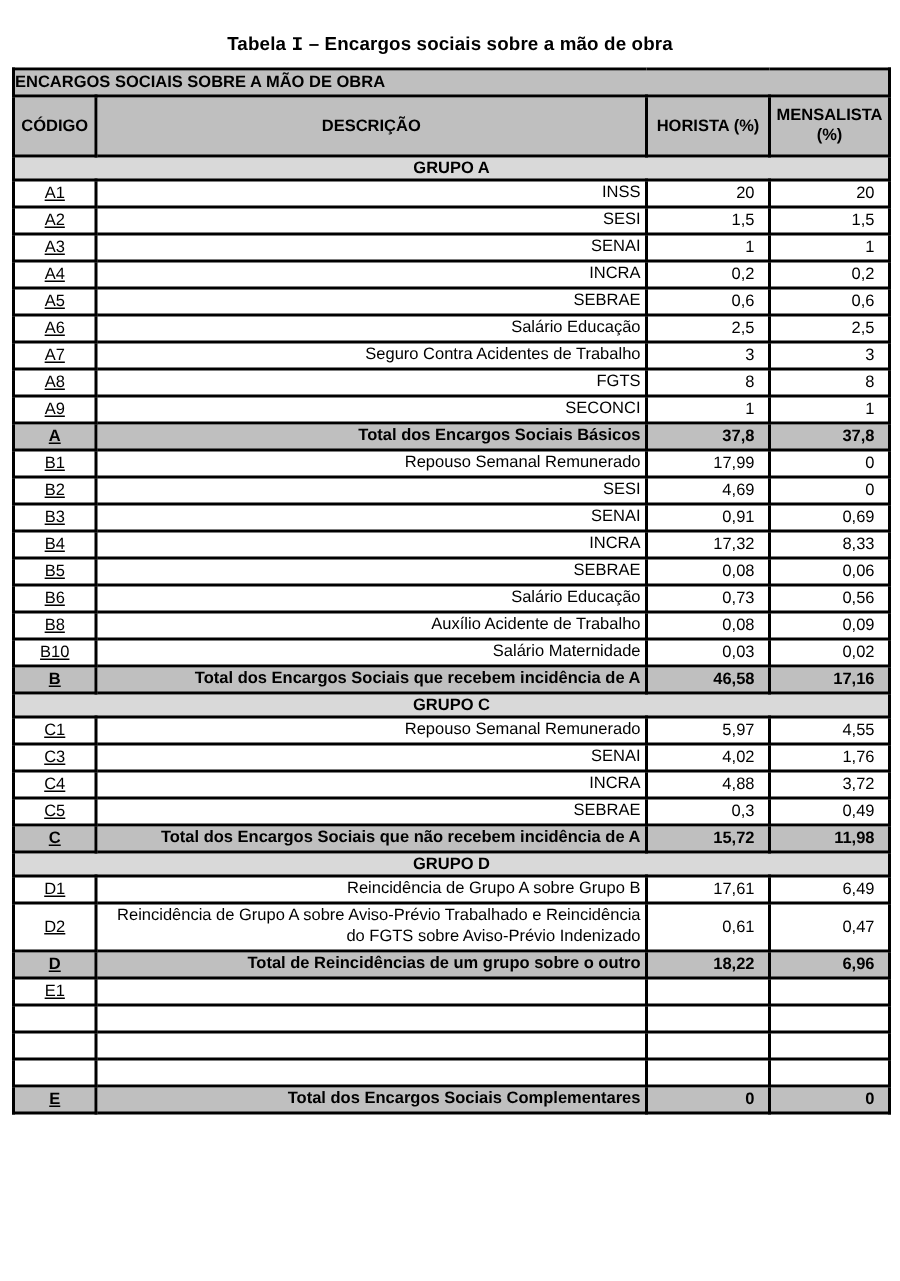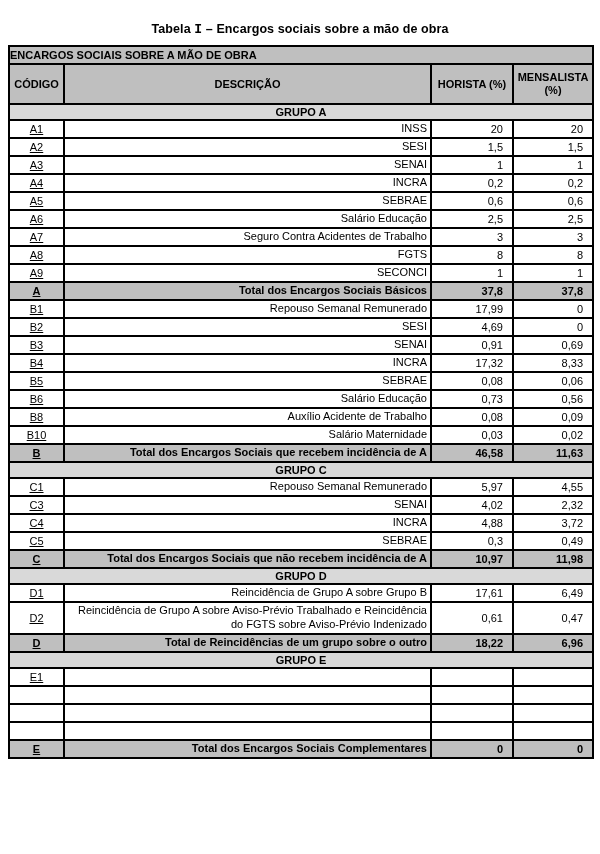--- a/index.html
+++ b/index.html
@@ -208,53 +208,53 @@
         <tr class="data-row">
           <td class="cell-code">B10</td>
           <td class="cell-desc">Salário Maternidade</td>
           <td class="cell-num">0,03</td>
           <td class="cell-num">0,02</td>
         </tr>
         <tr class="total-row">
           <td class="cell-code">B</td>
           <td class="cell-desc">Total dos Encargos Sociais que recebem incidência de A</td>
           <td class="cell-num">46,58</td>
-          <td class="cell-num">11,63</td>
+          <td class="cell-num">17,16</td>
         </tr>
         <tr class="group-row">
           <td colspan="4">GRUPO C</td>
         </tr>
         <tr class="data-row">
           <td class="cell-code">C1</td>
           <td class="cell-desc">Repouso Semanal Remunerado</td>
           <td class="cell-num">5,97</td>
           <td class="cell-num">4,55</td>
         </tr>
         <tr class="data-row">
           <td class="cell-code">C3</td>
           <td class="cell-desc">SENAI</td>
           <td class="cell-num">4,02</td>
-          <td class="cell-num">2,32</td>
+          <td class="cell-num">1,76</td>
         </tr>
         <tr class="data-row">
           <td class="cell-code">C4</td>
           <td class="cell-desc">INCRA</td>
           <td class="cell-num">4,88</td>
           <td class="cell-num">3,72</td>
         </tr>
         <tr class="data-row">
           <td class="cell-code">C5</td>
           <td class="cell-desc">SEBRAE</td>
           <td class="cell-num">0,3</td>
           <td class="cell-num">0,49</td>
         </tr>
         <tr class="total-row">
           <td class="cell-code">C</td>
           <td class="cell-desc">Total dos Encargos Sociais que não recebem incidência de A</td>
-          <td class="cell-num">10,97</td>
+          <td class="cell-num">15,72</td>
           <td class="cell-num">11,98</td>
         </tr>
         <tr class="group-row">
           <td colspan="4">GRUPO D</td>
         </tr>
         <tr class="data-row">
           <td class="cell-code">D1</td>
           <td class="cell-desc">Reincidência de Grupo A sobre Grupo B</td>
           <td class="cell-num">17,61</td>
           <td class="cell-num">6,49</td>
@@ -264,23 +264,20 @@
           <td class="cell-desc">Reincidência de Grupo A sobre Aviso-Prévio Trabalhado e Reincidência do FGTS sobre Aviso-Prévio Indenizado</td>
           <td class="cell-num">0,61</td>
           <td class="cell-num">0,47</td>
         </tr>
         <tr class="total-row">
           <td class="cell-code">D</td>
           <td class="cell-desc">Total de Reincidências de um grupo sobre o outro</td>
           <td class="cell-num">18,22</td>
           <td class="cell-num">6,96</td>
         </tr>
-        <tr class="group-row">
-          <td colspan="4">GRUPO E</td>
-        </tr>
         <tr class="data-row">
           <td class="cell-code">E1</td>
           <td class="cell-desc"></td>
           <td class="cell-num"></td>
           <td class="cell-num"></td>
         </tr>
         <tr class="data-row">
           <td class="cell-code"></td>
           <td class="cell-desc"></td>
           <td class="cell-num"></td>

